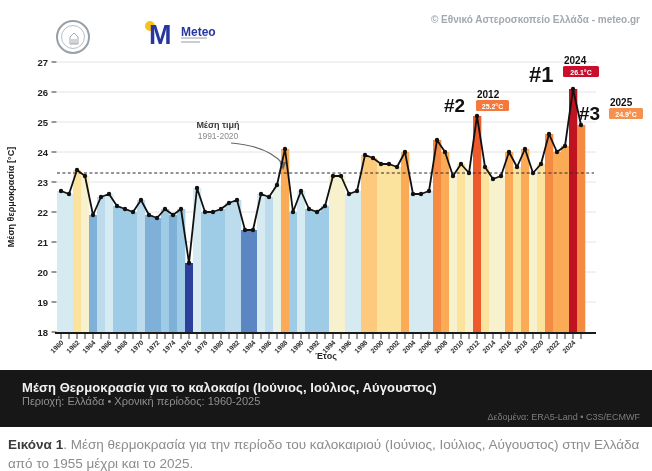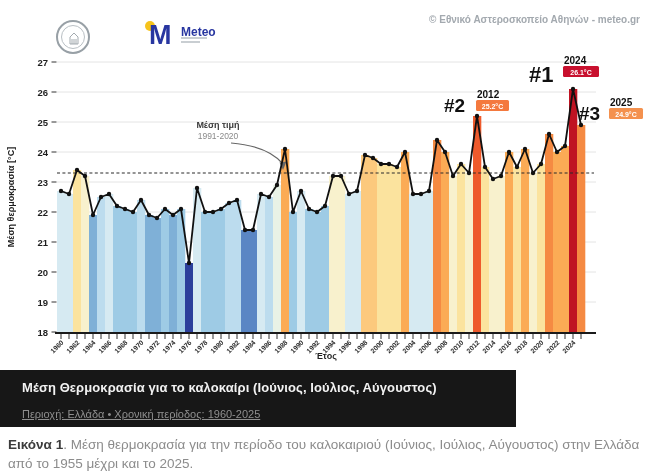--- a/index.html
+++ b/index.html
@@ -23,24 +23,24 @@
   #chart text{font-family:"Liberation Sans",sans-serif;}
   .ylab{font-size:9.5px;font-weight:bold;fill:#1f1f1f;}
   .xlab{font-size:6.8px;font-weight:bold;fill:#2a2a2a;}
   .axis-title{font-size:9px;font-weight:bold;fill:#1f1f1f;}
   .mean-top{font-size:9px;font-weight:bold;fill:#3a3a3a;}
   .mean-bot{font-size:8.5px;fill:#8a8a8a;}
   .rank-hash{font-weight:bold;fill:#101010;}
   .rank-year{font-size:10px;font-weight:bold;fill:#101010;}
   .rank-temp{font-size:7px;font-weight:bold;fill:#ffffff;}
   
-  .banner{position:absolute;left:0;top:370px;width:516px;height:57px;background:#171717;box-sizing:border-box;
+  .banner{position:absolute;left:0;top:370px;width:652px;height:57px;background:#171717;box-sizing:border-box;
           padding:10px 12px 0 22px;}
   .banner-title{font-size:13px;font-weight:bold;color:#f2f2f2;letter-spacing:0.1px;}
-  .banner-subtitle{margin-top:13px;font-size:11px;color:#8f8f8f;text-decoration:underline;}
+  .banner-subtitle{margin-top:0;font-size:11px;color:#8f8f8f;}
   .banner-source{position:absolute;right:12px;bottom:5px;font-size:9px;color:#7d7d7d;}
   
   .caption{position:absolute;left:8px;top:435px;width:638px;font-size:13.5px;line-height:19px;color:#8c8c8c;}
   .caption b{color:#3c3c3c;}
 </style>
 </head>
 <body>
 
 <div class="page">
 
@@ -53,21 +53,21 @@
         </svg>
       </div>
     </div>
     <div class="meteo">
       <span class="meteo-dot"></span>
       <span class="meteo-m">M</span>
       <span class="meteo-name">Meteo</span>
       <span class="meteo-line" style="top:17px;width:26px;"></span>
       <span class="meteo-line" style="top:21px;width:19px;"></span>
     </div>
-    <div class="copyright">© Εθνικό Αστεροσκοπείο Αθηνών - meteo.gr</div>
+    <div class="copyright">© Εθνικό Αστεροσκοπείο Ελλάδα - meteo.gr</div>
   </div>
 
   <svg id="chart" width="652" height="312" viewBox="0 0 652 312">
       <g>
         <line x1="57" x2="596" y1="247" y2="247" stroke="#e4e4e4" stroke-width="1"></line>
         <line x1="57" x2="596" y1="217" y2="217" stroke="#e4e4e4" stroke-width="1"></line>
         <line x1="57" x2="596" y1="187" y2="187" stroke="#e4e4e4" stroke-width="1"></line>
         <line x1="57" x2="596" y1="157" y2="157" stroke="#e4e4e4" stroke-width="1"></line>
         <line x1="57" x2="596" y1="127" y2="127" stroke="#e4e4e4" stroke-width="1"></line>
         <line x1="57" x2="596" y1="97" y2="97" stroke="#e4e4e4" stroke-width="1"></line>
@@ -353,17 +353,18 @@
         <text x="579" y="65" class="rank-hash" font-size="19">#3</text>
         <text x="610" y="51" class="rank-year">2025</text>
         <rect x="609" y="53" width="34" height="11" rx="1.5" fill="#f4914e"></rect>
         <text x="626" y="61.5" text-anchor="middle" class="rank-temp">24.9°C</text>
       </g>
     </svg>
 
   <div class="banner">
     <div class="banner-title">Μέση Θερμοκρασία για το καλοκαίρι (Ιούνιος, Ιούλιος, Αύγουστος)</div>
     <div class="banner-subtitle">Περιοχή: Ελλάδα • Χρονική περίοδος: 1960-2025</div>
+    <div class="banner-source">Δεδομένα: ERA5-Land • C3S/ECMWF</div>
   </div>
 
   <div class="caption"><b>Εικόνα 1</b><span>. Μέση θερμοκρασία για την περίοδο του καλοκαιριού (Ιούνιος, Ιούλιος, Αύγουστος) στην Ελλάδα από το 1955 μέχρι και το 2025.</span></div>
 
 </div>
 
 </body></html>

